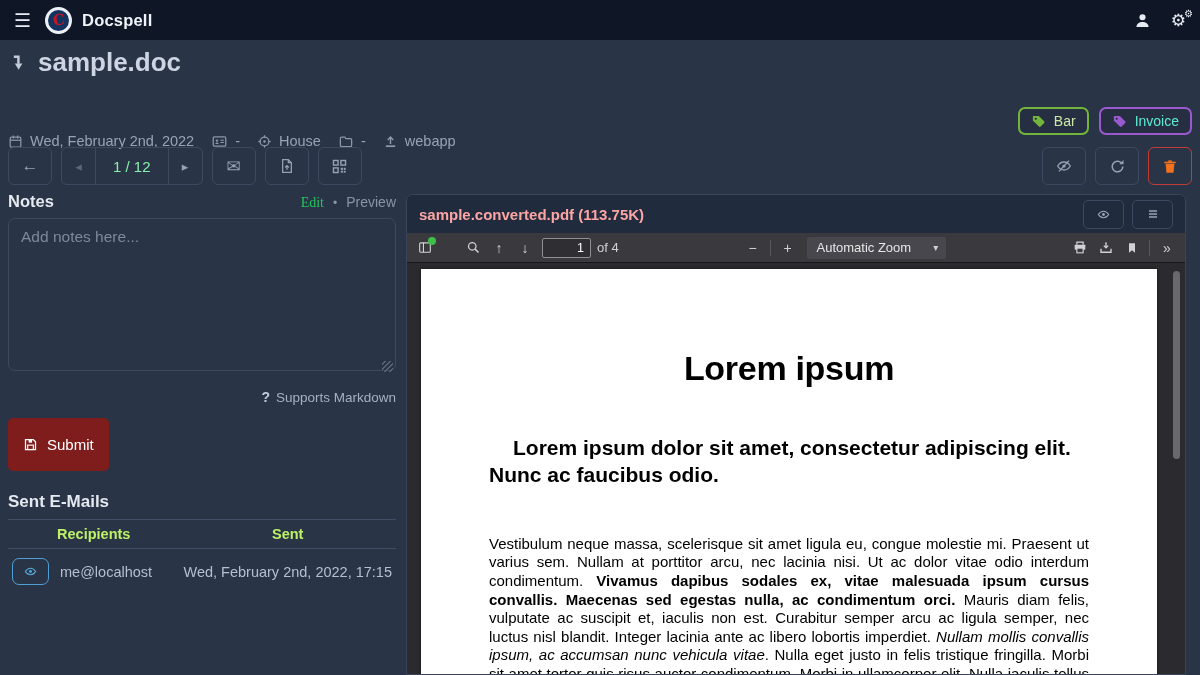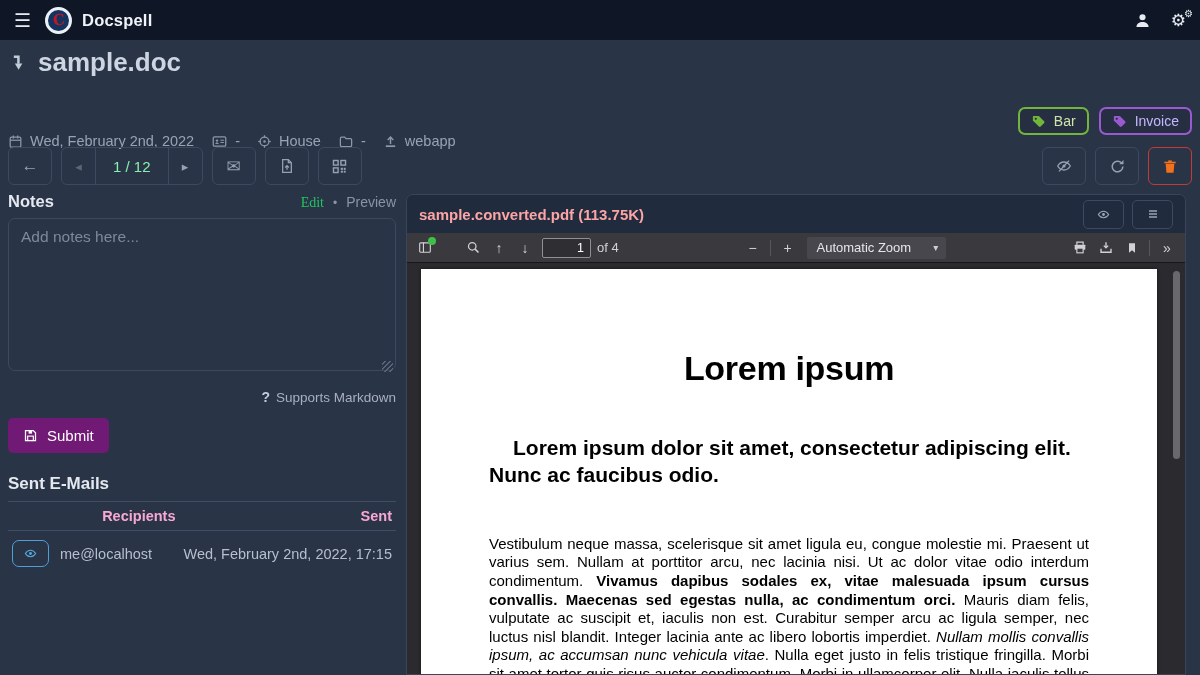--- a/index.html
+++ b/index.html
@@ -60,26 +60,26 @@
   .link-dot { color:#8a94a6; font-size:12px; }
   .link-preview { color:#8a94a6; cursor:pointer; }
   .notes-area-wrap { position:relative; margin-top:7px; }
   .notes-area { width:100%; height:153px; background:transparent; border:1px solid #3d4961; border-radius:7px;
                 padding:9px 12px; color:#c6cedb; font-size:15.5px; font-family:"Liberation Sans",sans-serif; resize:none; }
   .notes-area::placeholder { color:#7e899b; opacity:1; }
   .resize-grip { position:absolute; right:3px; bottom:3px; width:11px; height:11px;
                  background:repeating-linear-gradient(135deg, transparent 0 2px, #5a6478 2px 3.5px); }
   .md-hint { text-align:right; margin-top:14px; color:#a7b0c0; font-size:13.5px; }
   .md-help { font-weight:bold; color:#c6cdda; margin-right:6px; font-size:14px; cursor:pointer; }
-  .submit-btn { margin-top:13px; display:inline-flex; align-items:center; gap:9px; background:#701a75; color:#fff;
-                border:none; border-radius:5px; padding:9px 15px; font-size:15px; cursor:pointer; }
+  .submit-btn { margin-top:13px; display:inline-flex; align-items:center; gap:9px; background:#7f1d1d; color:#fff;
+                border:none; border-radius:5px; padding:18px 15px; font-size:15px; cursor:pointer; }
   .sent-title { margin-top:21px; font-size:17px; font-weight:bold; color:#e4e9f0; }
   .sent-table { width:100%; margin-top:7px; border-collapse:collapse; }
   .sent-table th { border-top:1px solid #414d66; border-bottom:1px solid #414d66; padding:6px 4px;
-                   color:#f9a8d4; font-size:14.5px; text-align:right; }
+                   color:#bef264; font-size:14.5px; text-align:center; }
   .sent-table td { padding:9px 4px 6px; color:#b6bfcd; font-size:14.5px; vertical-align:middle; }
   .cell-recip { display:flex; align-items:center; gap:11px; }
   .eye-btn { width:37px; height:27px; display:inline-flex; align-items:center; justify-content:center;
              background:transparent; border:1px solid #4f9fd4; border-radius:7px; color:#56aadc; cursor:pointer; }
   .cell-sent { text-align:center; white-space:nowrap; }
 
   
   .pdf-panel { position:absolute; top:194px; left:406px; right:14px; bottom:0; display:flex; flex-direction:column;
                border:1px solid #3a455c; border-radius:7px 7px 0 0; overflow:hidden; background:#212b3e; }
   .pdf-head { height:38px; flex:0 0 38px; display:flex; align-items:center; justify-content:space-between;
@@ -210,21 +210,21 @@
         <path d="M3 4a1 1 0 0 1 1-1h7.6a2 2 0 0 1 1.4.6l8 8a2 2 0 0 1 0 2.8l-5.6 5.6a2 2 0 0 1-2.8 0l-8-8A2 2 0 0 1 3 10.6z" fill="currentColor"></path>
         <circle cx="7.6" cy="7.6" r="1.7" fill="#222b3d"></circle>
       </svg>
       <span class="tag-label" style="color: rgb(203, 230, 168);">Bar</span>
     </button>
     <button class="tag" style="border-color: rgb(155, 89, 208);">
       <svg class="tag-ico" viewBox="0 0 24 24" style="color: rgb(155, 89, 208);">
         <path d="M3 4a1 1 0 0 1 1-1h7.6a2 2 0 0 1 1.4.6l8 8a2 2 0 0 1 0 2.8l-5.6 5.6a2 2 0 0 1-2.8 0l-8-8A2 2 0 0 1 3 10.6z" fill="currentColor"></path>
         <circle cx="7.6" cy="7.6" r="1.7" fill="#222b3d"></circle>
       </svg>
-      <span class="tag-label" style="color: #c4b5fd;">Invoice</span>
+      <span class="tag-label" style="color: #5eead4;">Invoice</span>
     </button>
   </div>
 
   <div class="item-toolbar">
     <div class="tb-group">
       <button class="tb-btn">
           <span>←</span>
         </button>
       <div class="pager">
         <button class="pager-arrow prev">

